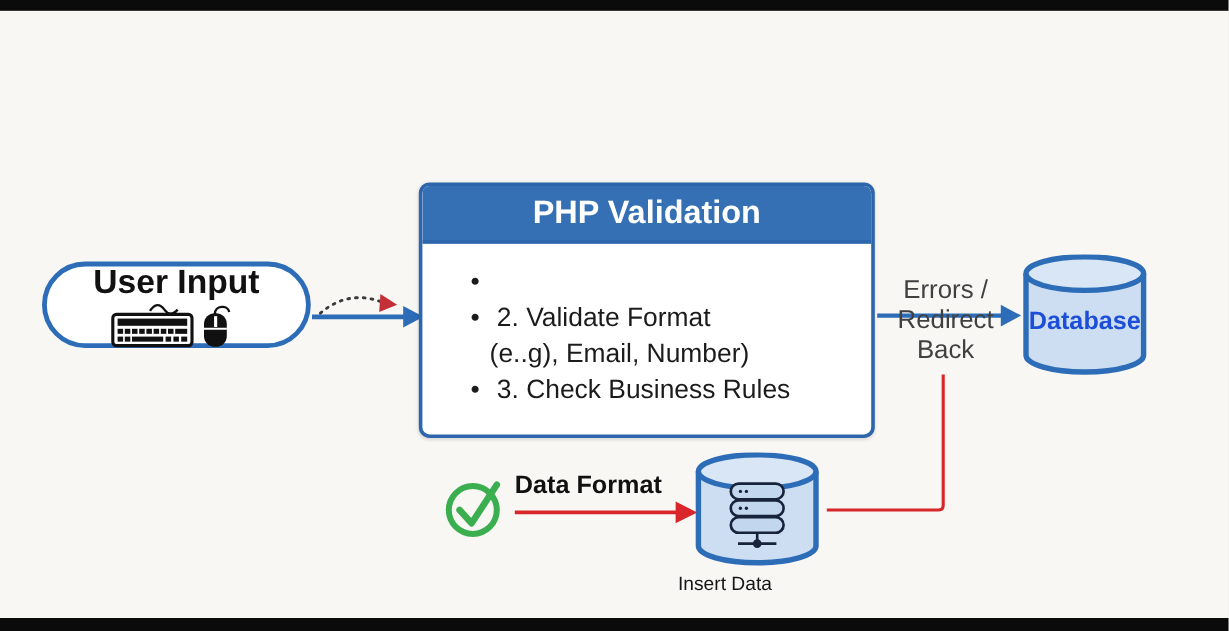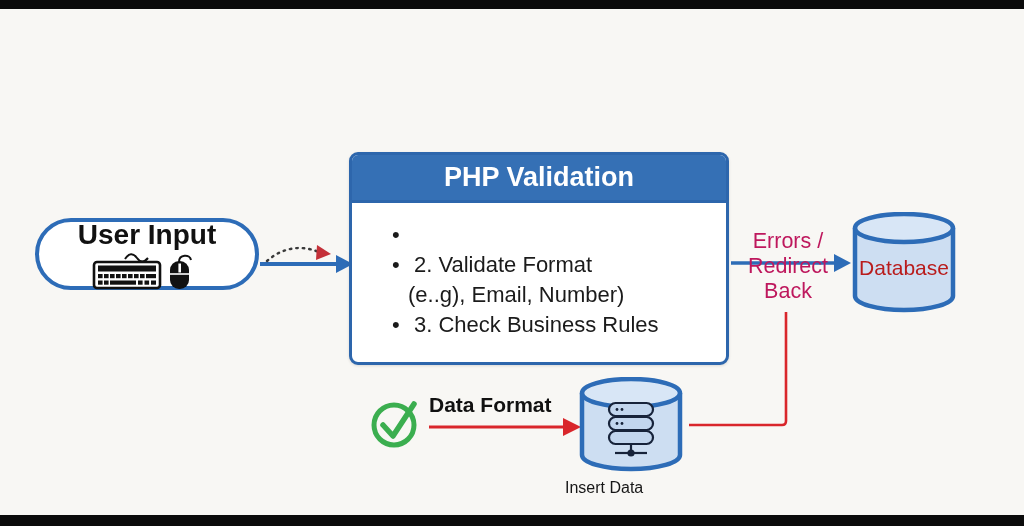--- a/index.html
+++ b/index.html
@@ -86,31 +86,31 @@
   .php-item .bullet { width: 22px; flex: 0 0 22px; }
   .php-item.cont { padding-left: 16px; }
 
   
   .errors-label {
     position: absolute;
     left: 736px; top: 229px;
     width: 104px;
     text-align: center;
     font-size: 21.5px;
-    color: #be185d;
+    color: #404040;
     line-height: 25px;
     z-index: 3;
   }
 
   
   .cylinder { position: absolute; z-index: 2; }
   .cylinder .cyl-label {
     position: absolute; left: 0; width: 100%;
     text-align: center;
-    font-weight: normal; font-size: 21px; color: #b91c1c;
+    font-weight: bold; font-size: 21px; color: #1d4ed8;
   }
 
   .db-cylinder { left: 851px; top: 212px; width: 106px; height: 102px; }
   .db-cylinder .cyl-label { top: 44px; }
 
   .insert-cylinder { left: 578px; top: 377px; width: 106px; height: 96px; }
 
   .insert-label {
     position: absolute;
     left: 565px; top: 479px;

